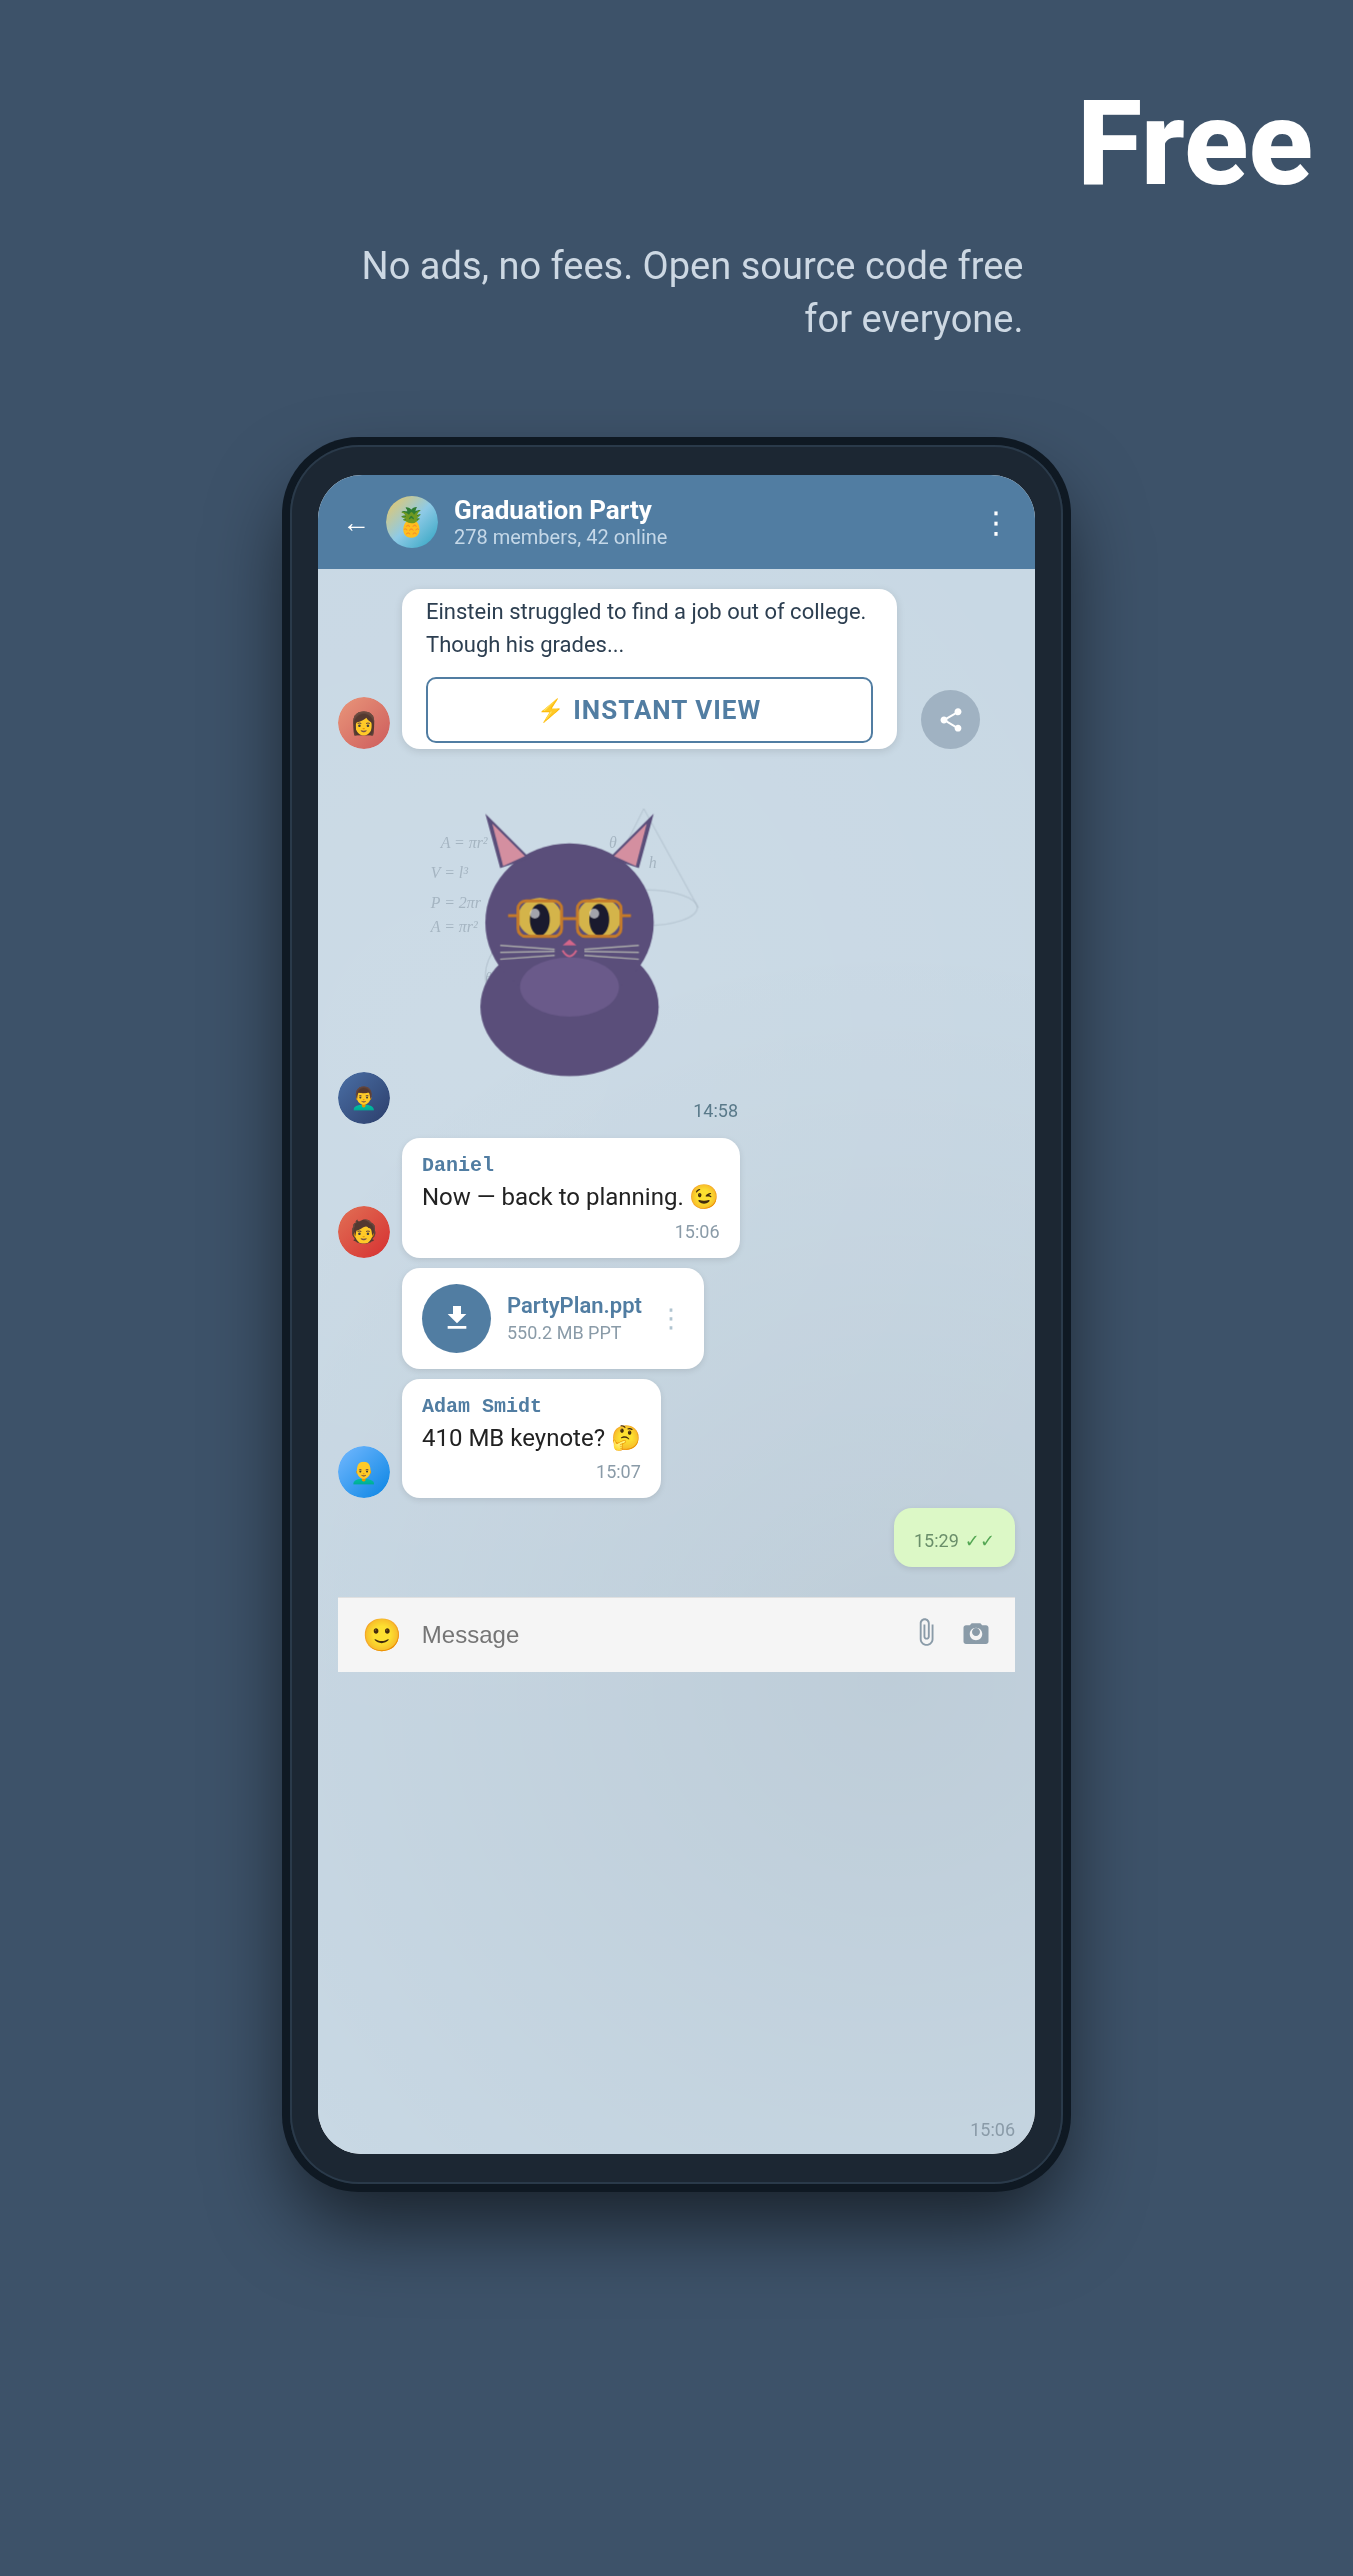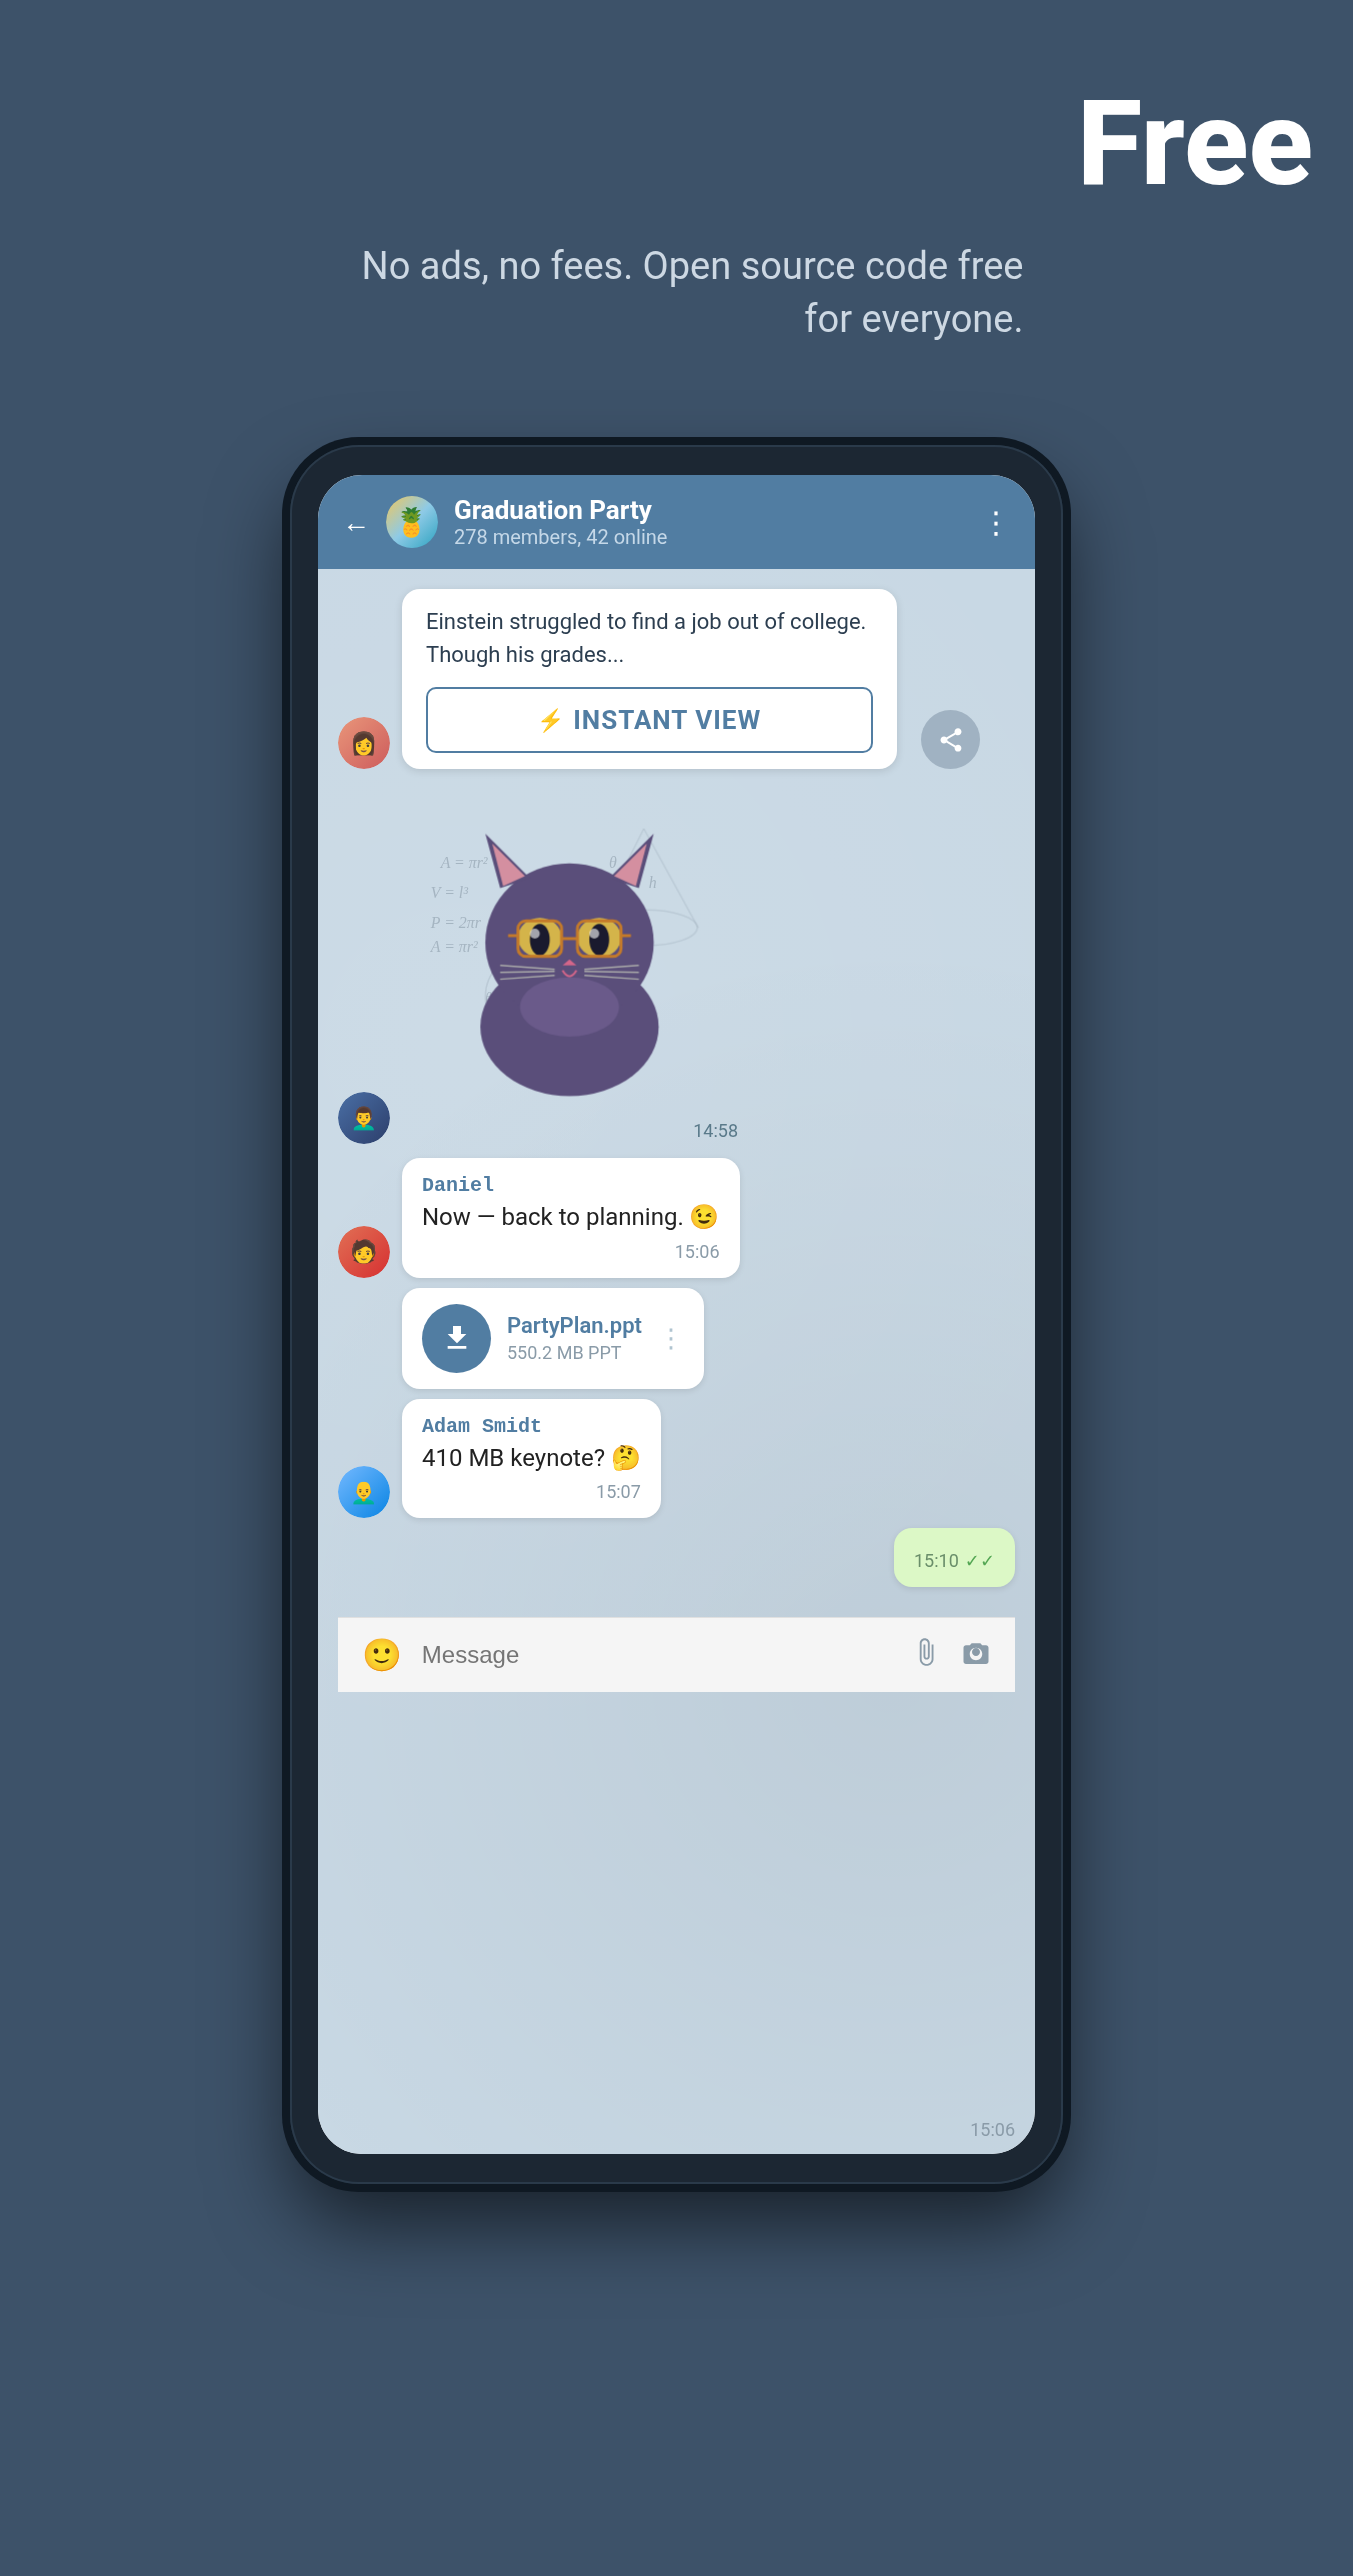--- a/index.html
+++ b/index.html
@@ -139,21 +139,21 @@
       border-radius: 50%;
     }
 
     
     .avatar-1 { background: linear-gradient(135deg, #e07a5f, #c1514c); }
 
     
     .iv-card {
       background: #ffffff;
       border-radius: 18px;
-      padding: 16px 24px;
+      padding: 6px 24px;
       max-width: 495px;
       box-shadow: 0 2px 8px rgba(0,0,0,0.12);
     }
 
     .iv-text {
       font-size: 22px;
       color: #2c3e50;
       line-height: 1.5;
       margin-bottom: 16px;
     }
@@ -530,21 +530,21 @@
             <div class="bubble-text">410 MB keynote? 🤔</div>
             <div class="bubble-meta">
               <span class="bubble-time">15:07</span>
             </div>
           </div>
         </div>
 
         <div class="msg-row right">
           <div class="bubble-green">
             <div class="bubble-meta">
-              <span class="bubble-time green">15:10</span>
+              <span class="bubble-time green">15:29</span>
               <span class="check-mark">✓✓</span>
             </div>
           </div>
         </div>
 
         <div style="height:20px;"></div>
 
         <div class="input-bar">
           <span class="input-emoji">🙂</span>
           <input type="text" class="input-field" readonly="" placeholder="Message" style="">

